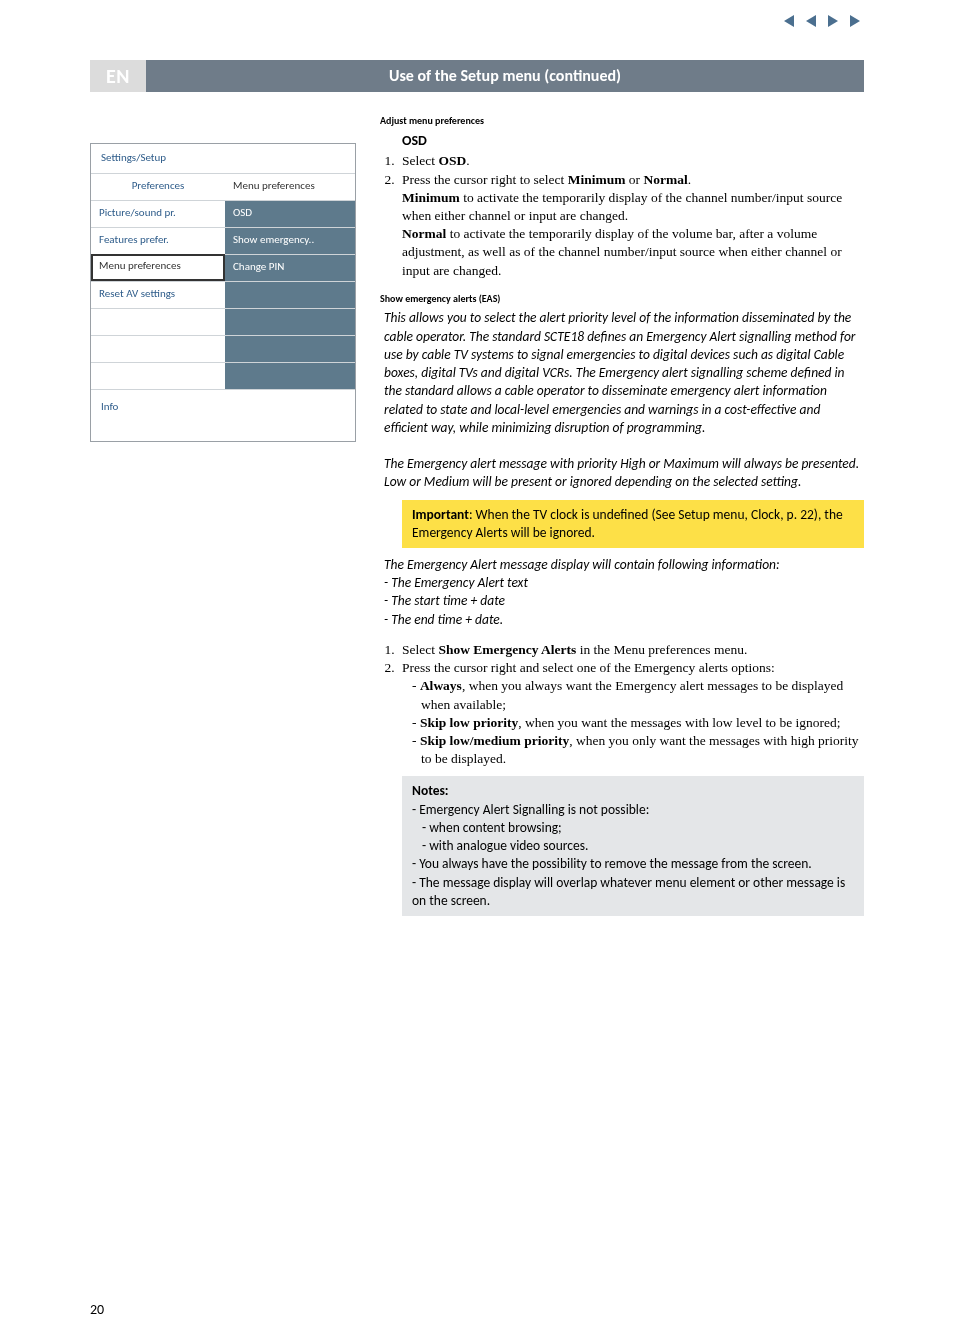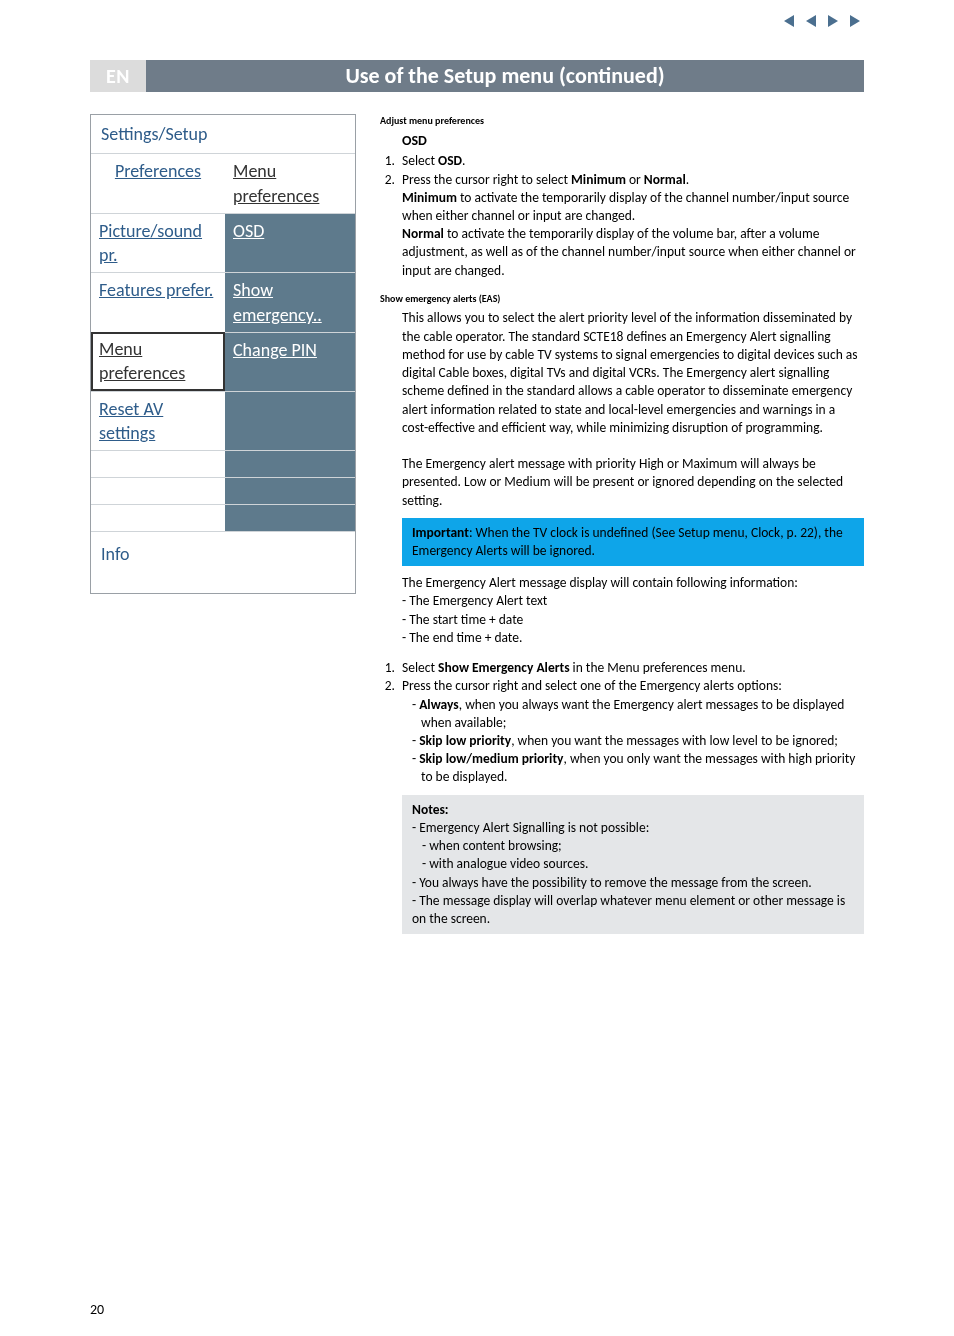--- a/index.html
+++ b/index.html
@@ -41,52 +41,52 @@
     width: 56px;
     display: flex;
     align-items: center;
     justify-content: center;
     letter-spacing: 0.5px;
   }
   .title-bar {
     background: #6f7c89;
     color: #fff;
     font-weight: bold;
-    font-size: 22px;
+    font-size: 16px;
     flex: 1;
     display: flex;
     align-items: center;
     justify-content: center;
     height: 32px;
   }
   .main {
     display: flex;
     margin-top: 22px;
     gap: 26px;
   }
   .left-col { width: 264px; flex-shrink: 0; }
   .menu-box {
     border: 1px solid #9aa0a6;
     width: 264px;
-    font-size: 18px;
+    font-size: 11px;
     color: #2e5c8a;
+    margin-top: 29px;
   }
   .menu-title {
     padding: 7px 10px;
   }
   .menu-grid {
     display: grid;
     grid-template-columns: 134px 1fr;
   }
   .menu-grid > div {
     border-top: 1px solid #cfd4d8;
     padding: 5px 8px;
     min-height: 16px;
     box-sizing: content-box;
-    text-decoration: underline;
   }
   .left-cell { color: #2e5c8a; background: #fff; }
   .left-cell.selected {
     border: 2px solid #333;
     background: #fff;
     color: #333;
     padding: 3px 6px;
   }
   .right-head {
     color: #333;
@@ -115,23 +115,24 @@
     font-size: 14px;
     margin: 2px 0 2px 22px;
   }
   ol.steps {
     margin: 0 0 0 0;
     padding: 0 0 0 18px;
   }
   ol.steps > li {
     margin-bottom: 0;
     padding-left: 4px;
+    font-family: Liberation Serif, serif;
   }
   .note-box {
-    background: #0ea5e9;
+    background: #fde047;
     padding: 6px 10px;
     margin: 8px 0 8px 22px;
   }
   .notes-box {
     background: #e4e6e8;
     padding: 6px 10px;
     margin: 8px 0 0 22px;
   }
   .dash-list {
     list-style: none;
@@ -140,21 +141,21 @@
   }
   .dash-list > li::before { content: "- "; }
   .dash-list.nested { margin-left: 10px; }
   .sub-opts {
     list-style: none;
     padding: 0;
     margin: 0 0 0 10px;
   }
   .sub-opts > li { text-indent: -9px; padding-left: 9px; }
   .sub-opts > li::before { content: "- "; }
-  .eas-body { margin-left: 22px; }
+  .eas-body { margin-left: 4px; font-style: italic; }
   b { font-weight: bold; }
   .page-num {
     position: absolute;
     bottom: 16px;
     left: 90px;
     font-size: 14px;
   }
 </style>
 </head>
 <body>

